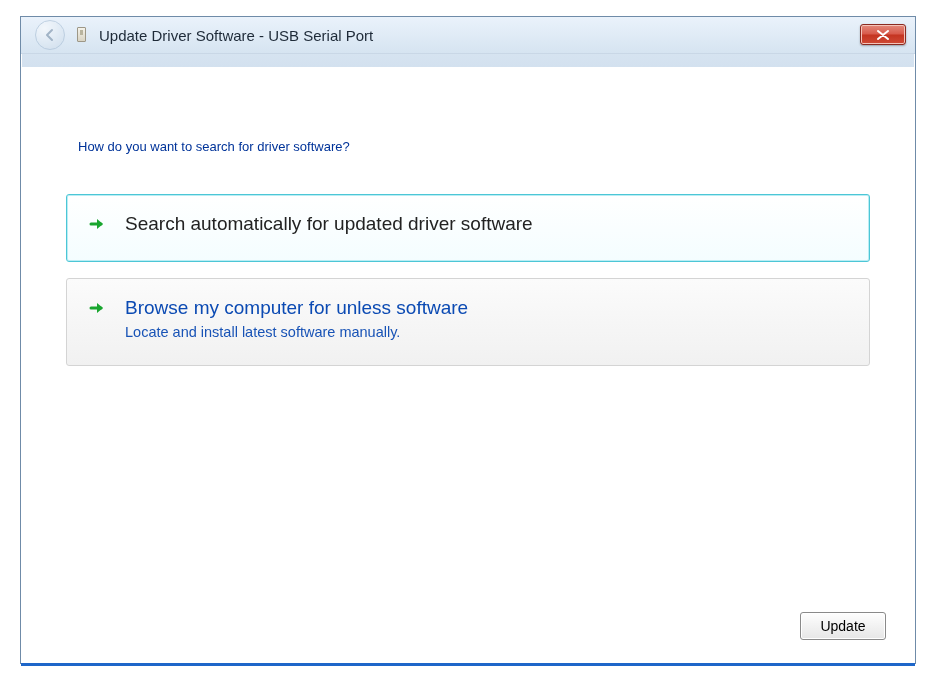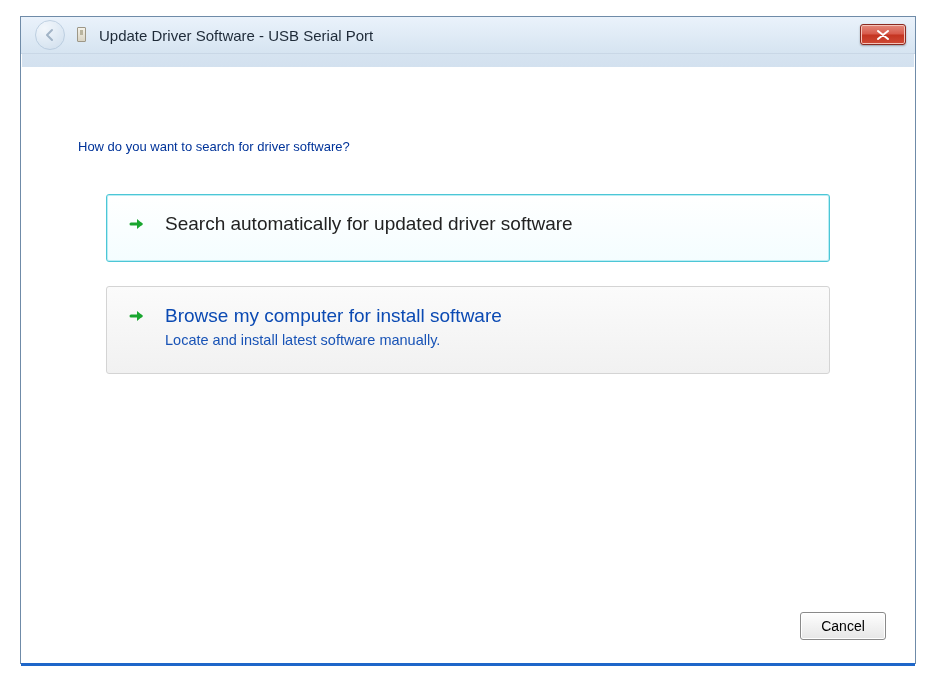--- a/index.html
+++ b/index.html
@@ -93,22 +93,22 @@
     left:1px; right:1px; top:74px; bottom:1px;
     background:#ffffff;
   }
   .heading{
     color:#003399;
     font-size:13px;
     margin: 48px 0 40px 56px;
   }
 
   .options{
-    margin: 0 84px;
-    display:flex; flex-direction:column; gap:24px;
+    margin: 0 44px;
+    display:flex; flex-direction:column; gap:16px;
   }
   .option{
     border:1px solid #d4d4d4;
     border-radius:3px;
     padding: 18px 22px 22px 22px;
     display:flex; gap:18px;
     cursor: pointer;
     background:#fdfdfd;
   }
   .option.active{
@@ -198,26 +198,26 @@
         </div>
 
         <div class="option secondary">
           <div class="opt-icon">
             <svg width="16" height="16" viewBox="0 0 16 16">
               <path d="M2 8 H12" stroke="#19a62f" stroke-width="3" stroke-linecap="round"></path>
               <path d="M8 3 L14 8 L8 13 Z" fill="#19a62f"></path>
             </svg>
           </div>
           <div class="opt-body">
-            <div class="opt-title">Browse my computer for install software</div>
+            <div class="opt-title">Browse my computer for unless software</div>
             <div class="opt-desc">Locate and install latest software manually.</div>
           </div>
         </div>
 
       </div>
 
       <div class="footer">
-        <button class="btn">Cancel</button>
+        <button class="btn">Update</button>
       </div>
 
     </div>
   </div>
 </div>
 
 </body></html>

